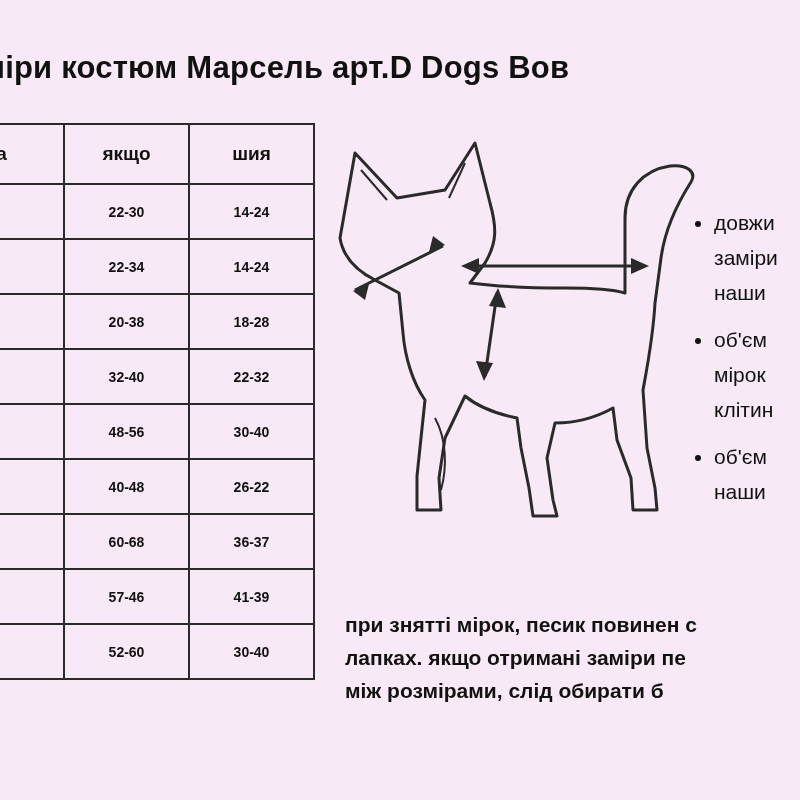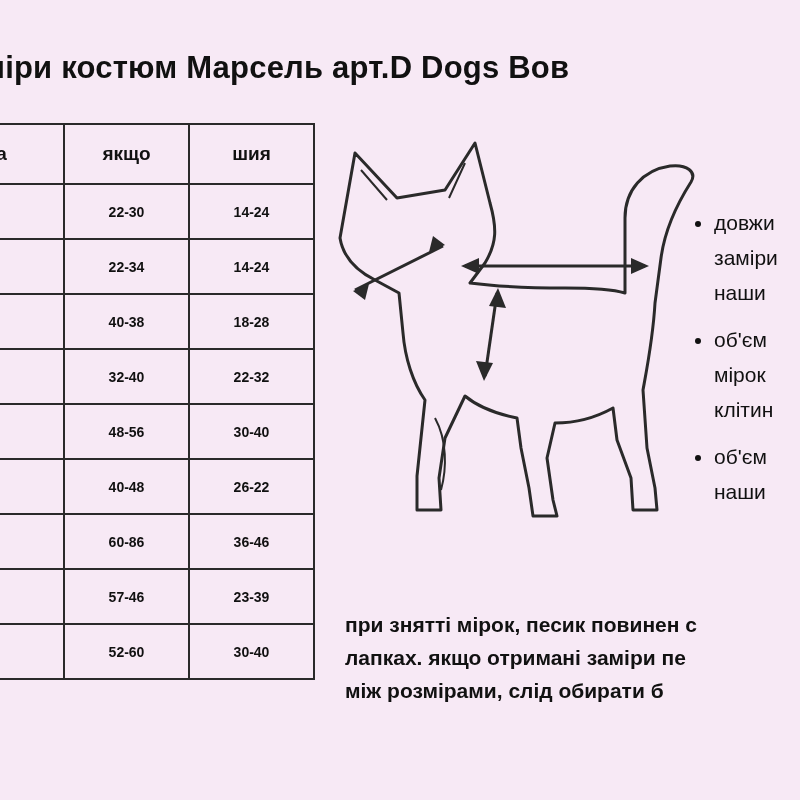--- a/index.html
+++ b/index.html
@@ -116,47 +116,47 @@
       <td>22-30</td>
       <td>14-24</td>
     </tr>
     <tr>
       <td></td>
       <td>22-34</td>
       <td>14-24</td>
     </tr>
     <tr>
       <td></td>
-      <td>40-38</td>
+      <td>20-38</td>
       <td>18-28</td>
     </tr>
     <tr>
       <td></td>
       <td>32-40</td>
       <td>22-32</td>
     </tr>
     <tr>
       <td></td>
       <td>48-56</td>
       <td>30-40</td>
     </tr>
     <tr>
       <td></td>
       <td>40-48</td>
       <td>26-22</td>
     </tr>
     <tr>
       <td></td>
-      <td>60-86</td>
-      <td>36-46</td>
+      <td>60-68</td>
+      <td>36-37</td>
     </tr>
     <tr>
       <td></td>
       <td>57-46</td>
-      <td>23-39</td>
+      <td>41-39</td>
     </tr>
     <tr>
       <td></td>
       <td>52-60</td>
       <td>30-40</td>
     </tr>
   </tbody>
 </table>
 
 <div id="dog-figure">

